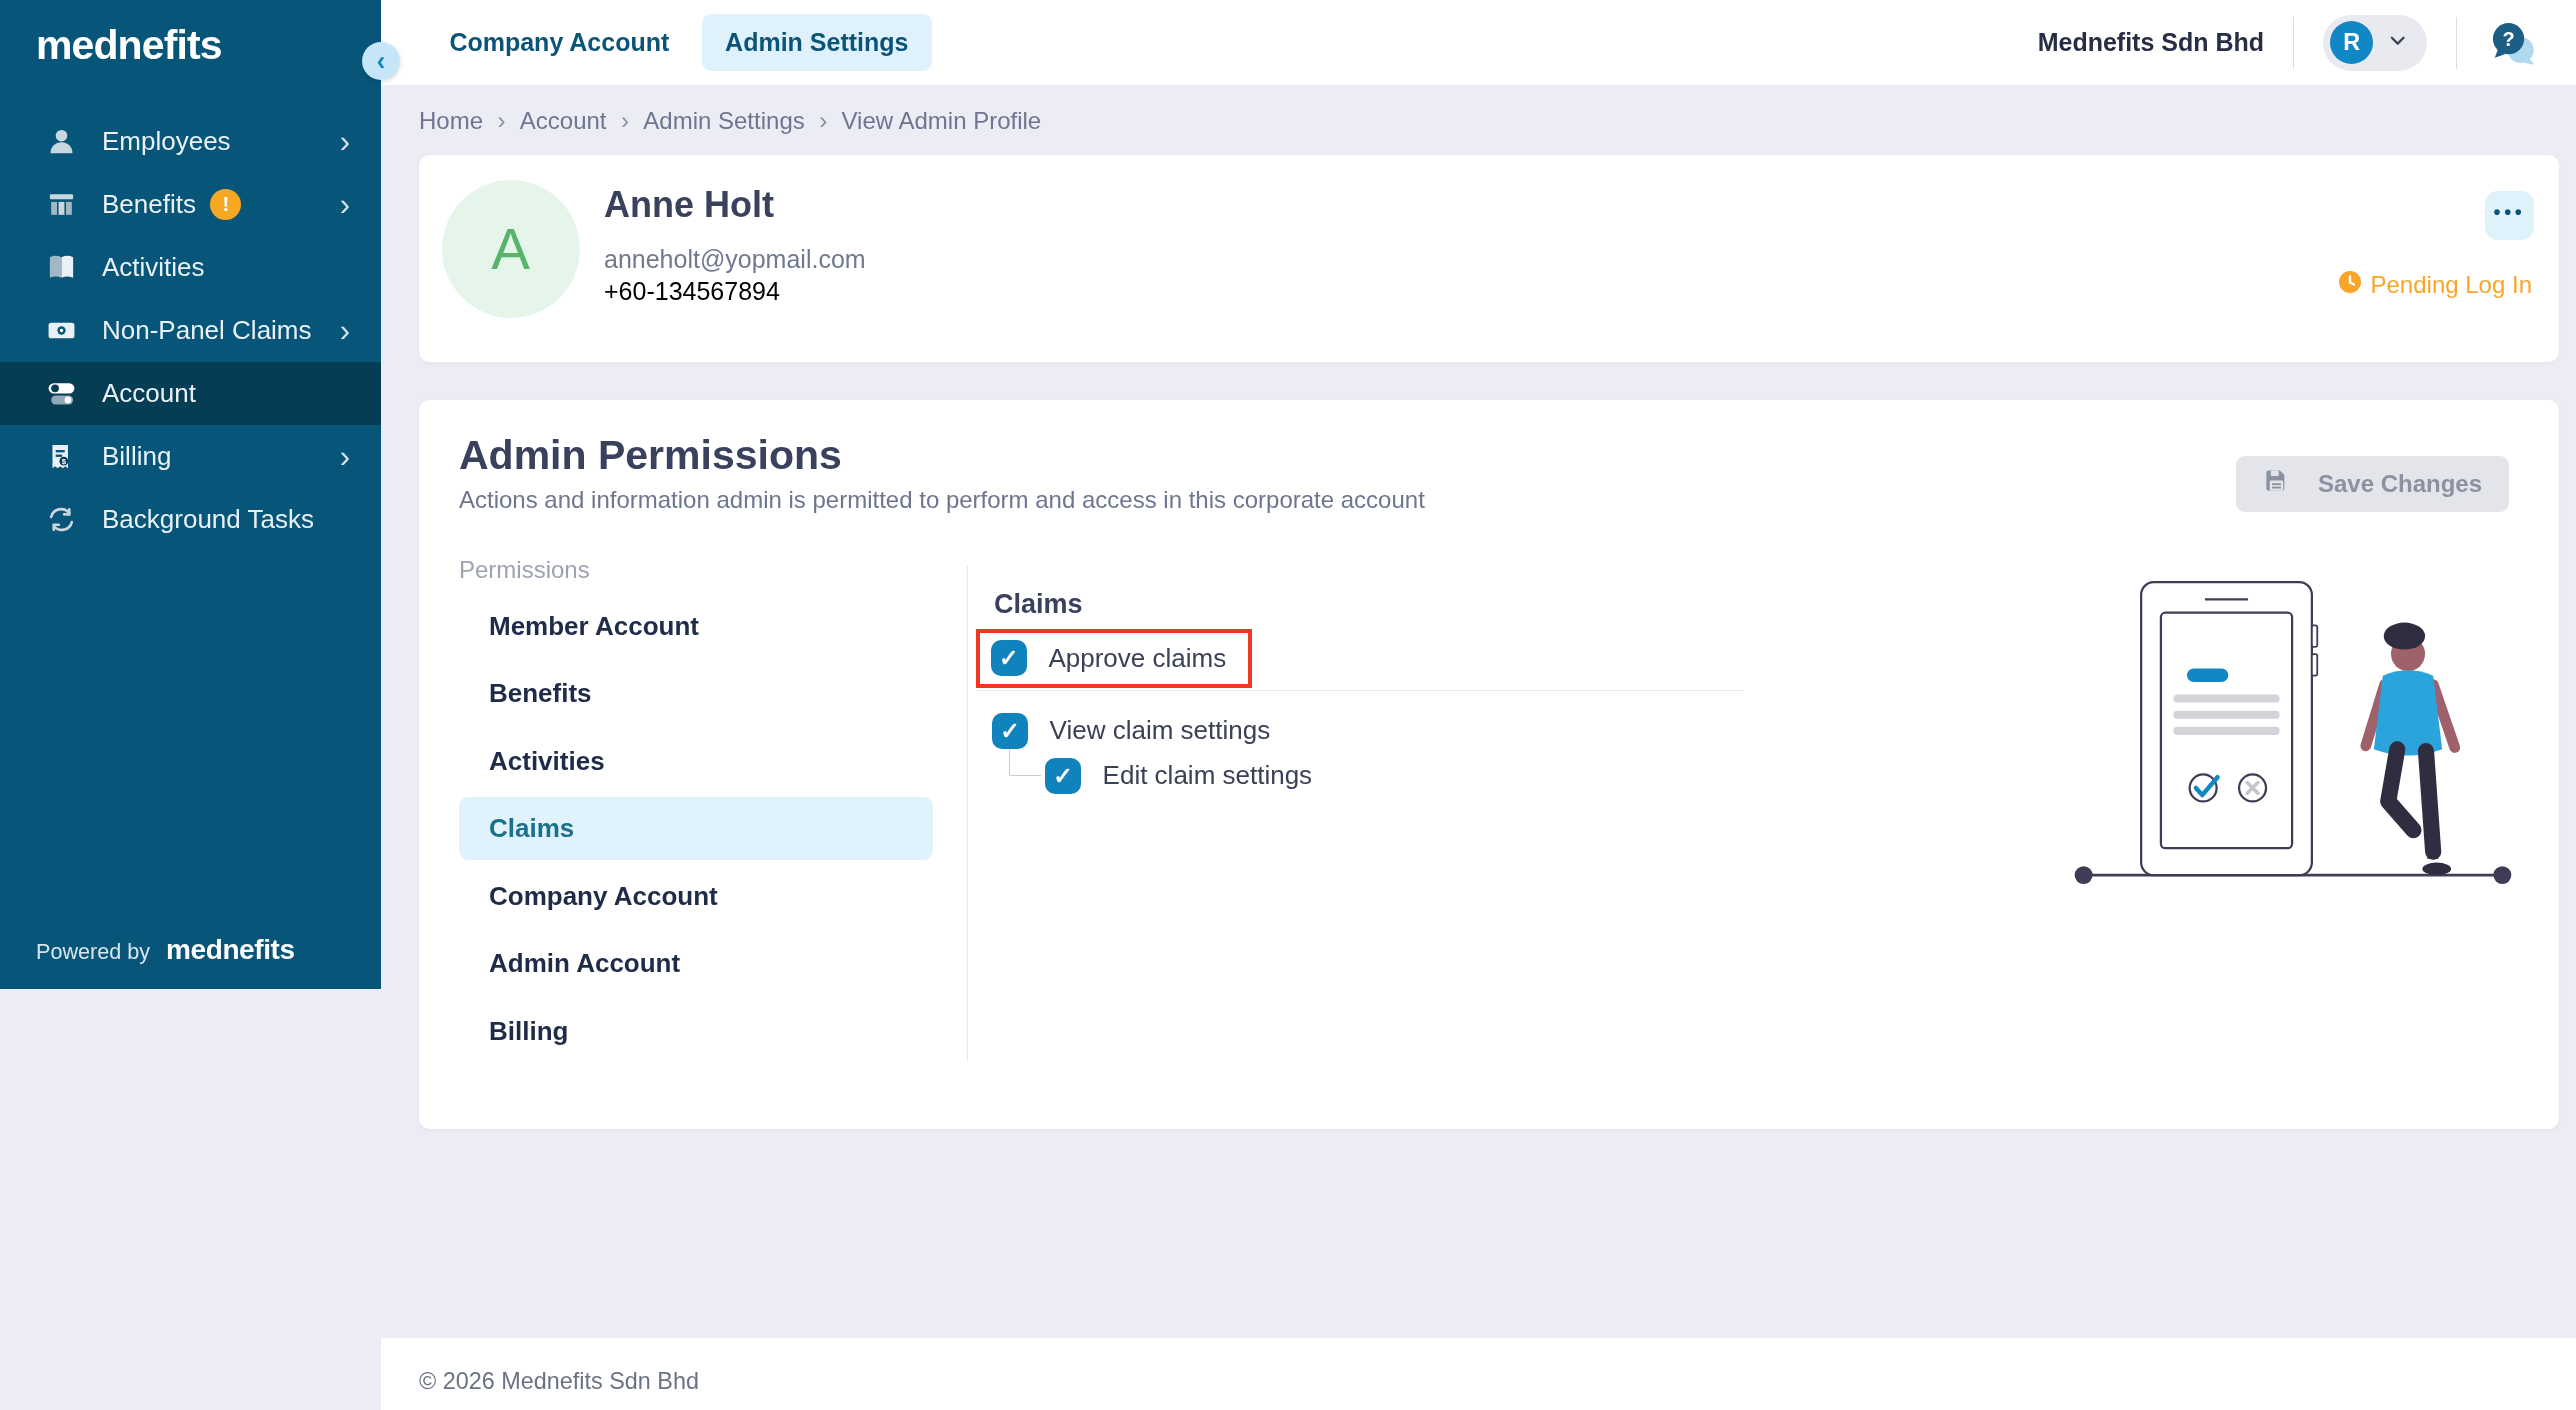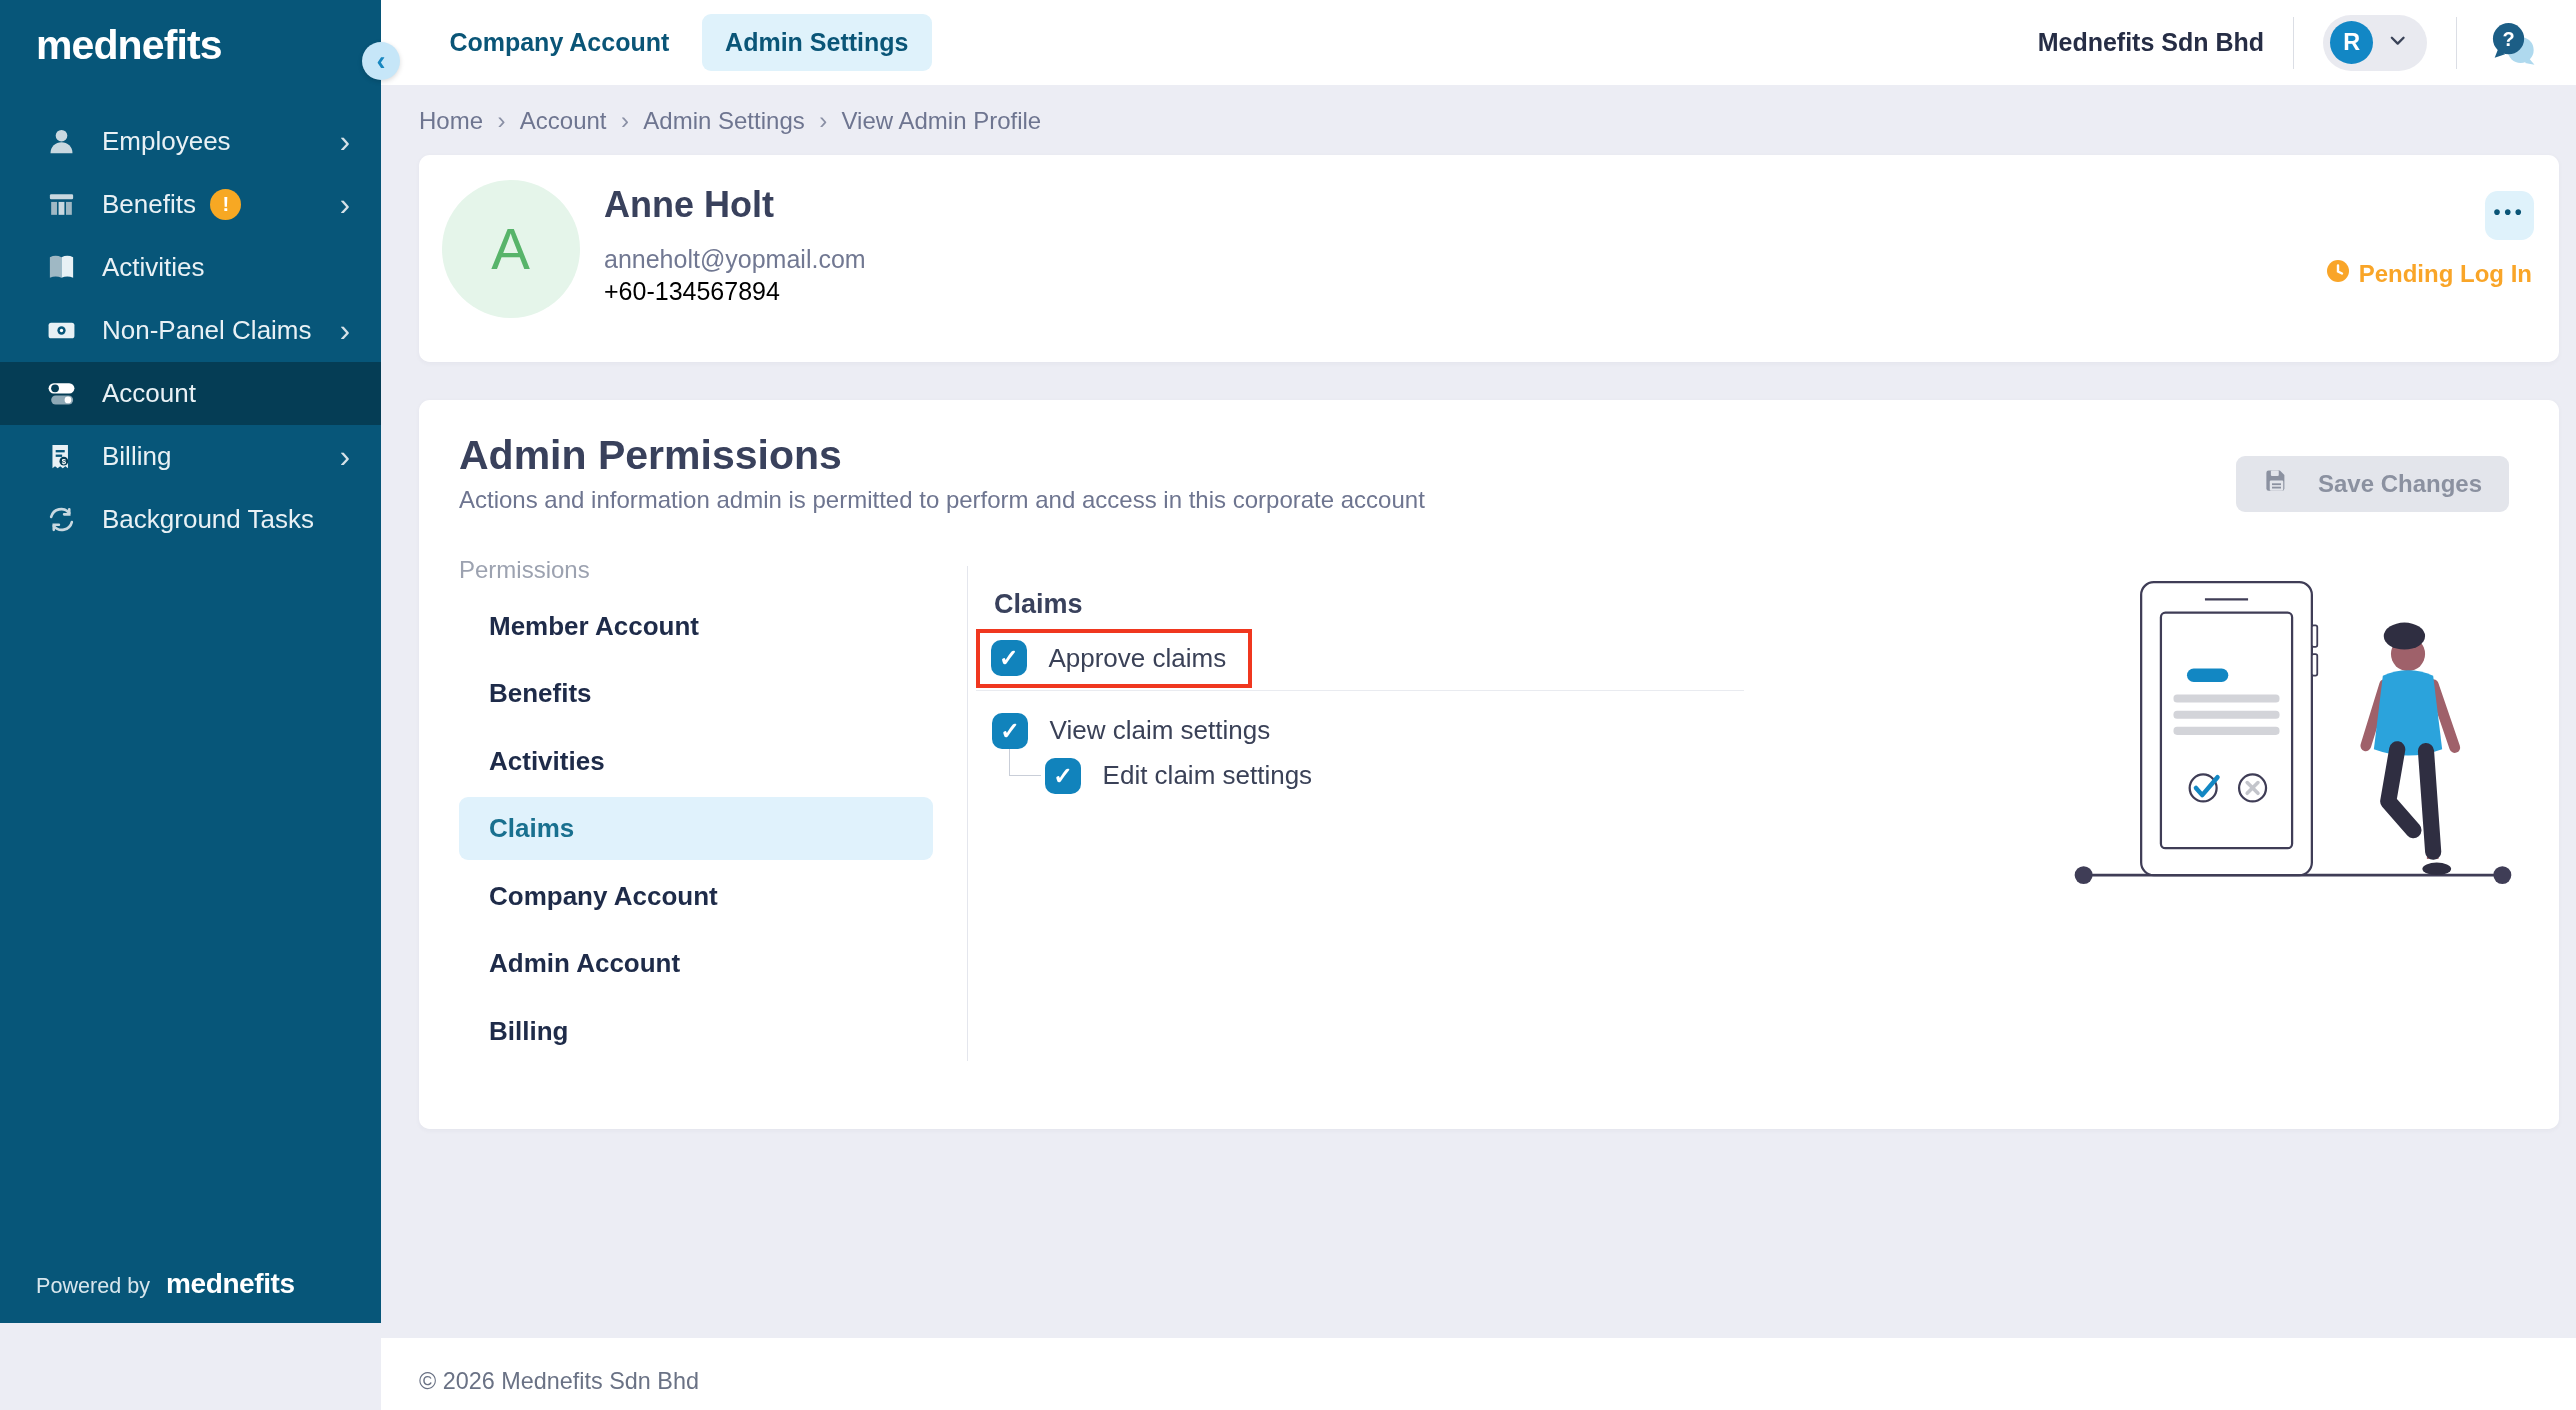--- a/index.html
+++ b/index.html
@@ -1,20 +1,20 @@
 <!DOCTYPE html>
 <html style="font-size:14.4px"><head>
 <meta charset="utf-8">
 <style>
   * { margin:0; padding:0; box-sizing:border-box; }
   html,body { width:2576px; height:1411px; overflow:hidden;
     font-family:"Liberation Sans", sans-serif; background:#ECEDF4; }
 
   
-  .sidebar { position:absolute; left:0; top:0; width:381px; height:1323px;
+  .sidebar { position:absolute; left:0; top:0; width:381px; height:989px;
     background:#075679; z-index:2; }
   .logo { position:absolute; left:36px; top:21.6px; font-size:41px; font-weight:700;
     color:#fff; letter-spacing:-0.9px; }
   .side-nav { position:absolute; left:0; top:110px; right:0; list-style:none; }
   .side-item { height:63px; display:flex; align-items:center; padding:0 31px 0 45px;
     color:#E9F1F5; font-size:26px; cursor:pointer; }
   .side-item.active { background:#053D55; }
   .side-icon { width:32px; height:32px; margin-right:25px; flex:0 0 32px;
     display:flex; align-items:center; justify-content:center; }
   .side-chevron { margin-left:auto; font-size:31px; color:#D6E2E8; line-height:1; }
@@ -63,22 +63,22 @@
     border-radius:50%; background:#E5F5EA; color:#57B46A; font-size:58px; font-weight:500;
     display:flex; align-items:center; justify-content:center; }
   .profile-name { position:absolute; left:185px; top:29px; font-size:36px;
     font-weight:700; color:#39415C; }
   .profile-email { position:absolute; left:185px; top:90px; font-size:25px; color:#717892; }
   .profile-phone { position:absolute; left:185px; top:122px; font-size:25px; color:#000000; }
   .more-btn { position:absolute; right:25px; top:36px; width:49px; height:49px;
     border-radius:12.6px; background:#DFF2FB; color:#0A5577; display:flex; align-items:center;
     justify-content:center; font-size:20px; font-weight:700; letter-spacing:3.6px;
     cursor:pointer; padding-bottom:5.4px; }
-  .pending { position:absolute; right:27px; top:104px; display:flex; align-items:center;
-    gap:9px; color:#F9A528; font-size:24px;font-weight:bold; }
+  .pending { position:absolute; right:27px; top:115px; display:flex; align-items:center;
+    gap:9px; color:#F9A528; font-size:24px; }
 
   
   .perm-card { position:relative; margin:38px 17px 0 38px; height:729px; }
   .perm-title { position:absolute; left:40px; top:32px; font-size:41px; font-weight:600;
     color:#39415C;text-align:center; }
   .perm-desc { position:absolute; left:40px; top:86px; font-size:24px; color:#6E7590; }
   .save-btn { position:absolute; right:50px; top:56px; height:56px; padding:0 27px;
     display:flex; align-items:center; gap:28px; background:#E3E5EB; border-radius:9px;
     color:#8B91A0; font-size:24px; font-weight:600; border:none; cursor:pointer; }
   .perm-nav-label { position:absolute; left:40px; top:156px; font-size:24px; color:#9CA2B0; }

